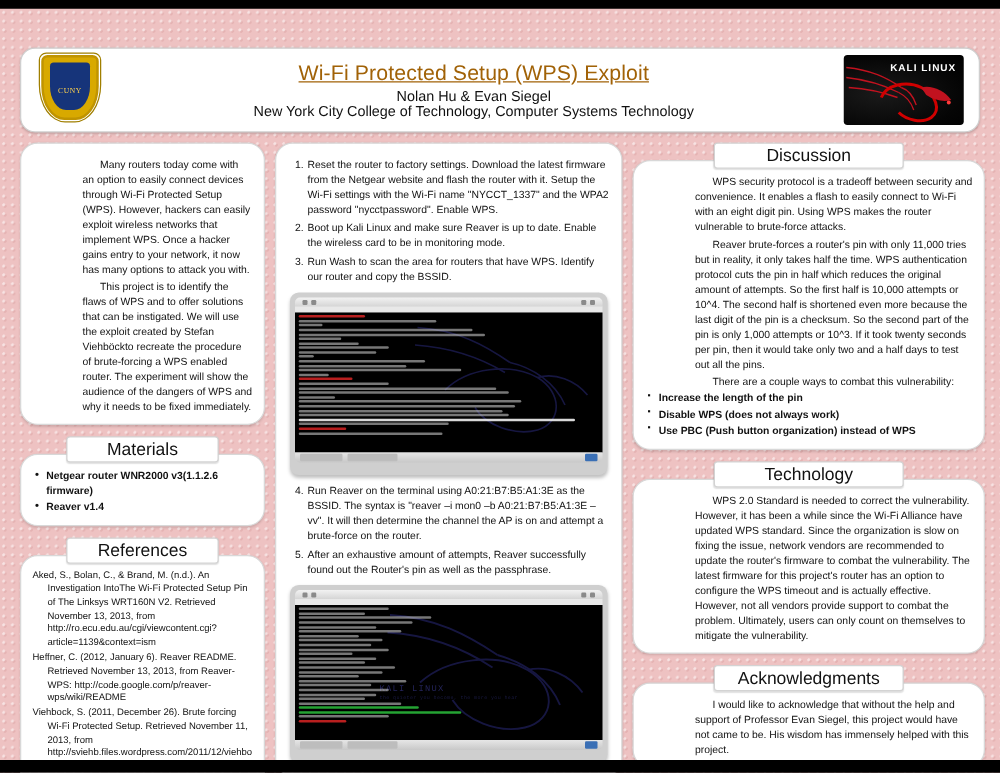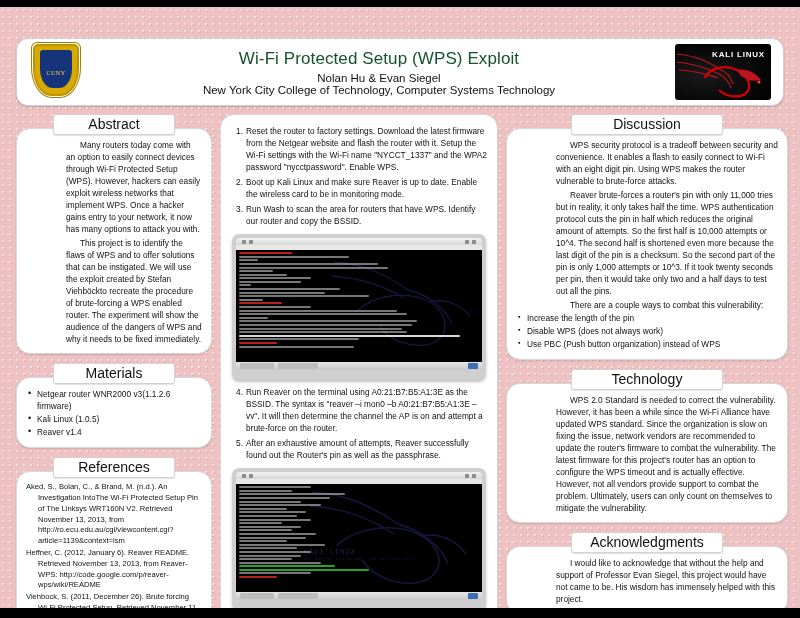--- a/index.html
+++ b/index.html
@@ -58,21 +58,21 @@
     position: absolute; left: 14px; top: 28px; width: 26px;
     text-align: center; color: #ffd24d; font-size: 6px; letter-spacing: .5px;
     font-family: "Liberation Serif", serif;
   }
   .seal .ring {
     position: absolute; left: 2px; top: 0px; width: 50px; height: 56px;
     border: 1px solid #a07f00; border-radius: 6px 6px 42% 42% / 6px 6px 54% 54%;
   }
   .header-text { flex: 1 1 auto; text-align: center; padding: 0 4px; }
   .poster-title {
-    font-size: 17px; color: #14532d; letter-spacing: .1px; line-height: 1.25;
+    font-size: 17px; color: #a16207; letter-spacing: .1px; line-height: 1.25; text-decoration: underline;
   }
   .poster-authors { font-size: 11.5px; color: #111; margin-top: 2px; }
   .poster-affil { font-size: 11.5px; color: #111; }
   .kali-logo {
     position: relative;
     width: 96px; height: 56px; margin-right: 12px; flex: 0 0 auto;
     background: radial-gradient(ellipse at 30% 55%, #1a1a1a 0%, #050505 70%, #000 100%);
     border-radius: 3px;
     overflow: hidden;
   }
@@ -113,21 +113,21 @@
     padding: 10px 9px 8px 9px;
     font-size: 8.3px; line-height: 1.45; color: #111;
     box-shadow: 0 1px 2px rgba(0,0,0,.13);
   }
   .sec-body p { text-indent: 14px; margin-bottom: 0; margin-left: 40px; }
   .sec-body p + p { margin-top: 2px; }
 
   
   ul.bullets { list-style: none; }
   ul.bullets li {
-    position: relative; padding-left: 11px; margin-bottom: 1px;
+    position: relative; padding-left: 11px; margin-bottom: 1px; font-weight: bold;
   }
   ul.bullets li:before {
     content: "\2022"; position: absolute; left: 2px; top: -1px; font-size: 9px;
   }
   ul.sq li:before { content: "\25AA"; font-size: 7px; top: 0px; }
 
   
   .refs { font-size: 7.6px; line-height: 1.42; }
   .refs .ref {
     padding-left: 12px; text-indent: -12px; margin-bottom: 1px;
@@ -225,33 +225,31 @@
       </svg>
       <div class="kali-word">KALI LINUX</div>
     </div>
   </div>
 
   <div class="columns">
 
     <div class="col-left">
 
       <div class="sec">
-        <div class="sec-title">Abstract</div>
         <div class="sec-body">
           <p>Many routers today come with an option to easily connect devices through Wi-Fi Protected Setup (WPS). However, hackers can easily exploit wireless networks that implement WPS. Once a hacker gains entry to your network, it now has many options to attack you with.</p>
           <p>This project is to identify the flaws of WPS and to offer solutions that can be instigated. We will use the exploit created by Stefan Viehböckto recreate the procedure of brute-forcing a WPS enabled router. The experiment will show the audience of the dangers of WPS and why it needs to be fixed immediately.</p>
         </div>
       </div>
 
       <div class="sec">
         <div class="sec-title">Materials</div>
         <div class="sec-body">
           <ul class="bullets">
             <li>Netgear router WNR2000 v3(1.1.2.6 firmware)</li>
-            <li>Kali Linux (1.0.5)</li>
             <li>Reaver v1.4</li>
           </ul>
         </div>
       </div>
 
       <div class="sec">
         <div class="sec-title">References</div>
         <div class="sec-body refs">
           <div class="ref">Aked, S., Bolan, C., &amp; Brand, M. (n.d.). An Investigation IntoThe Wi-Fi Protected Setup Pin of The Linksys WRT160N V2. Retrieved November 13, 2013, from http://ro.ecu.edu.au/cgi/viewcontent.cgi?article=1139&amp;context=ism</div>
           <div class="ref">Heffner, C. (2012, January 6). Reaver README. Retrieved November 13, 2013, from Reaver-WPS: http://code.google.com/p/reaver-wps/wiki/README</div>

